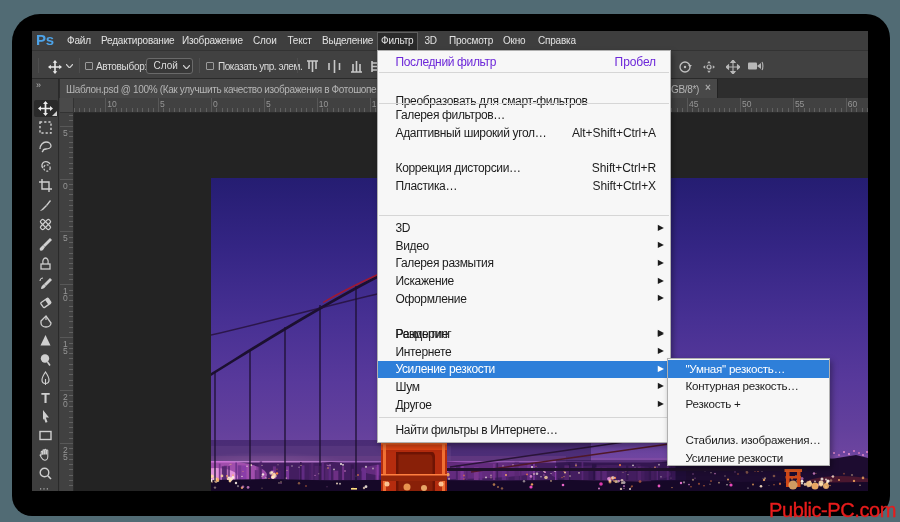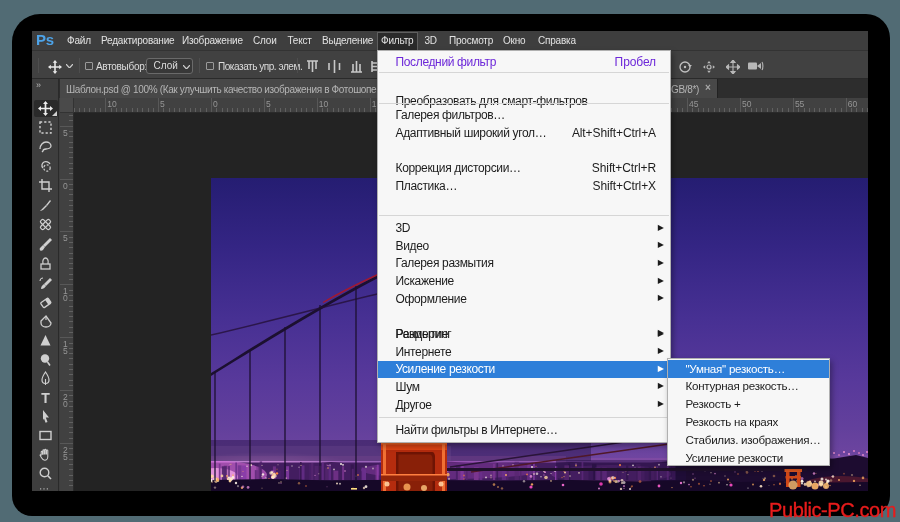--- a/index.html
+++ b/index.html
@@ -1015,18 +1015,17 @@
         </div>
         <div class="msep" style="top:366.3px"></div>
         <div class="mi " style="top:370.5px;height:17.7px;">
           <span class="t">Найти фильтры в Интернете…</span>
         </div>
       </div>
   <div id="sub">
         <div class="si blue" style="top:1.0px">"Умная" резкость…</div>
         <div class="si" style="top:18.8px">Контурная резкость…</div>
         <div class="si" style="top:36.6px">Резкость +</div>
-        <div class="si" style="top:54.4px">Резкость на краях</div>
         <div class="si" style="top:72.2px">Стабилиз. изображения…</div>
         <div class="si" style="top:90.0px">Усиление резкости</div>
       </div>
 </div>
 </div>
 <div id="wm">Public-PC.com</div>
 </body></html>

